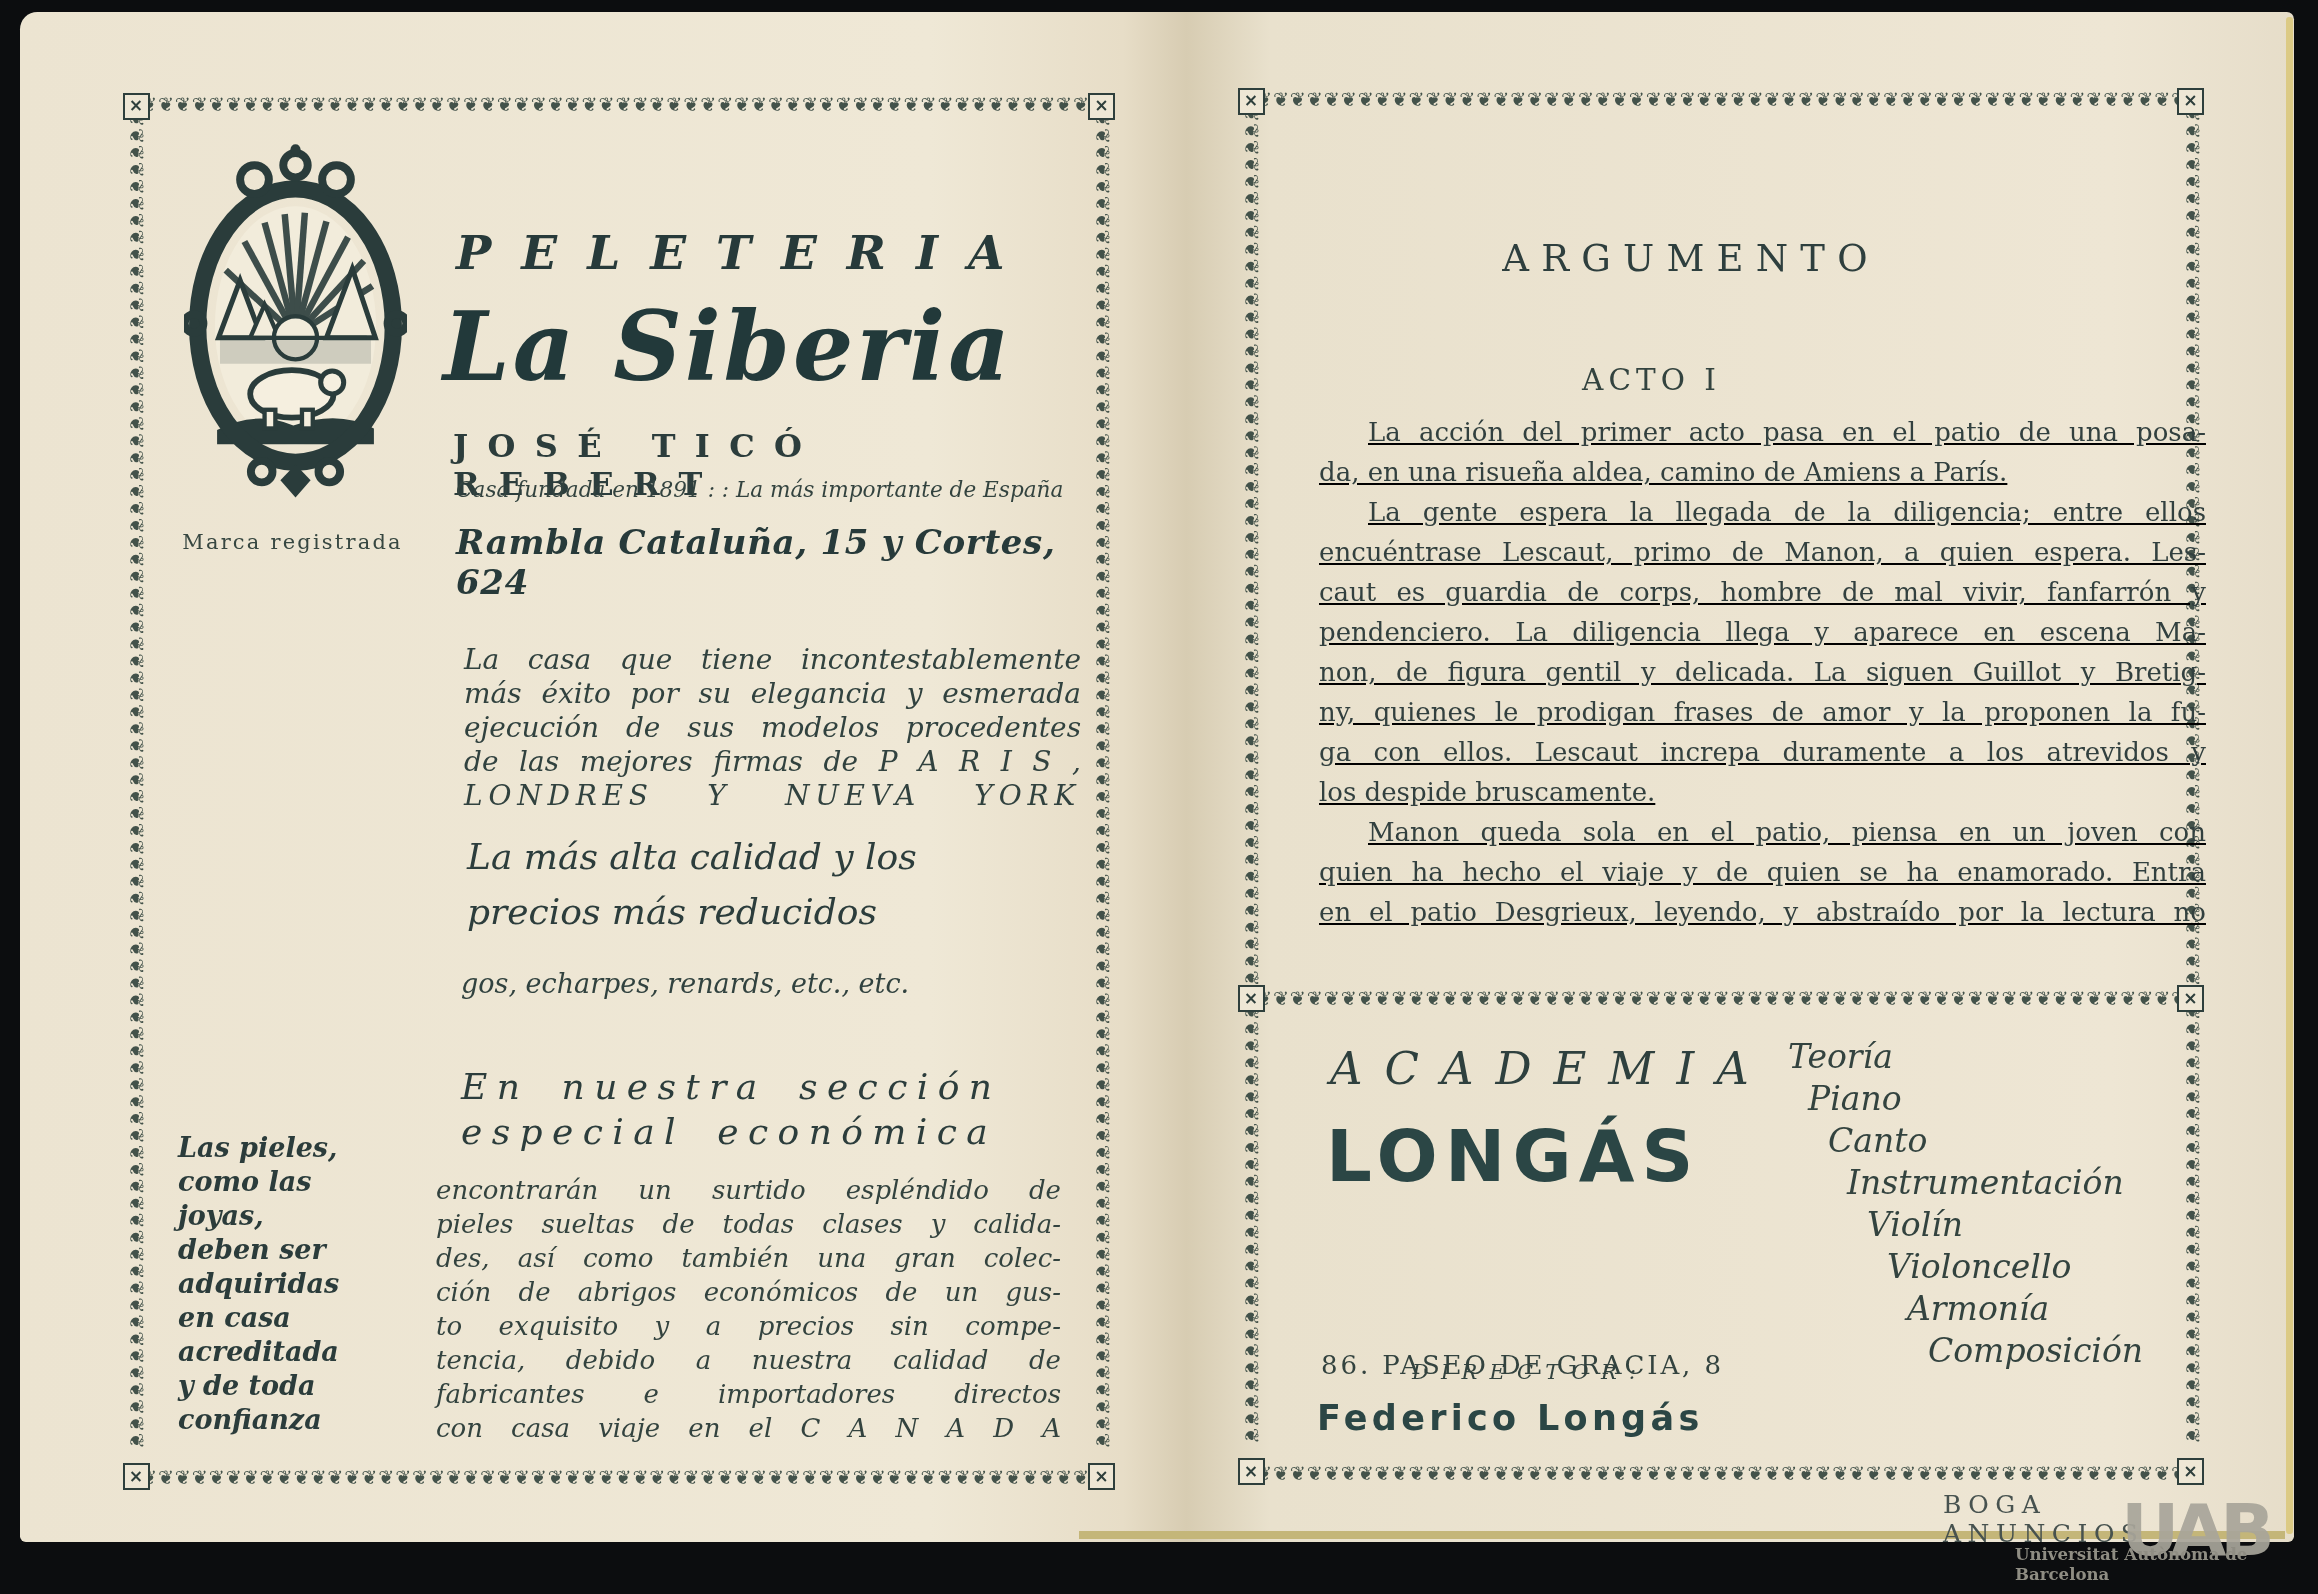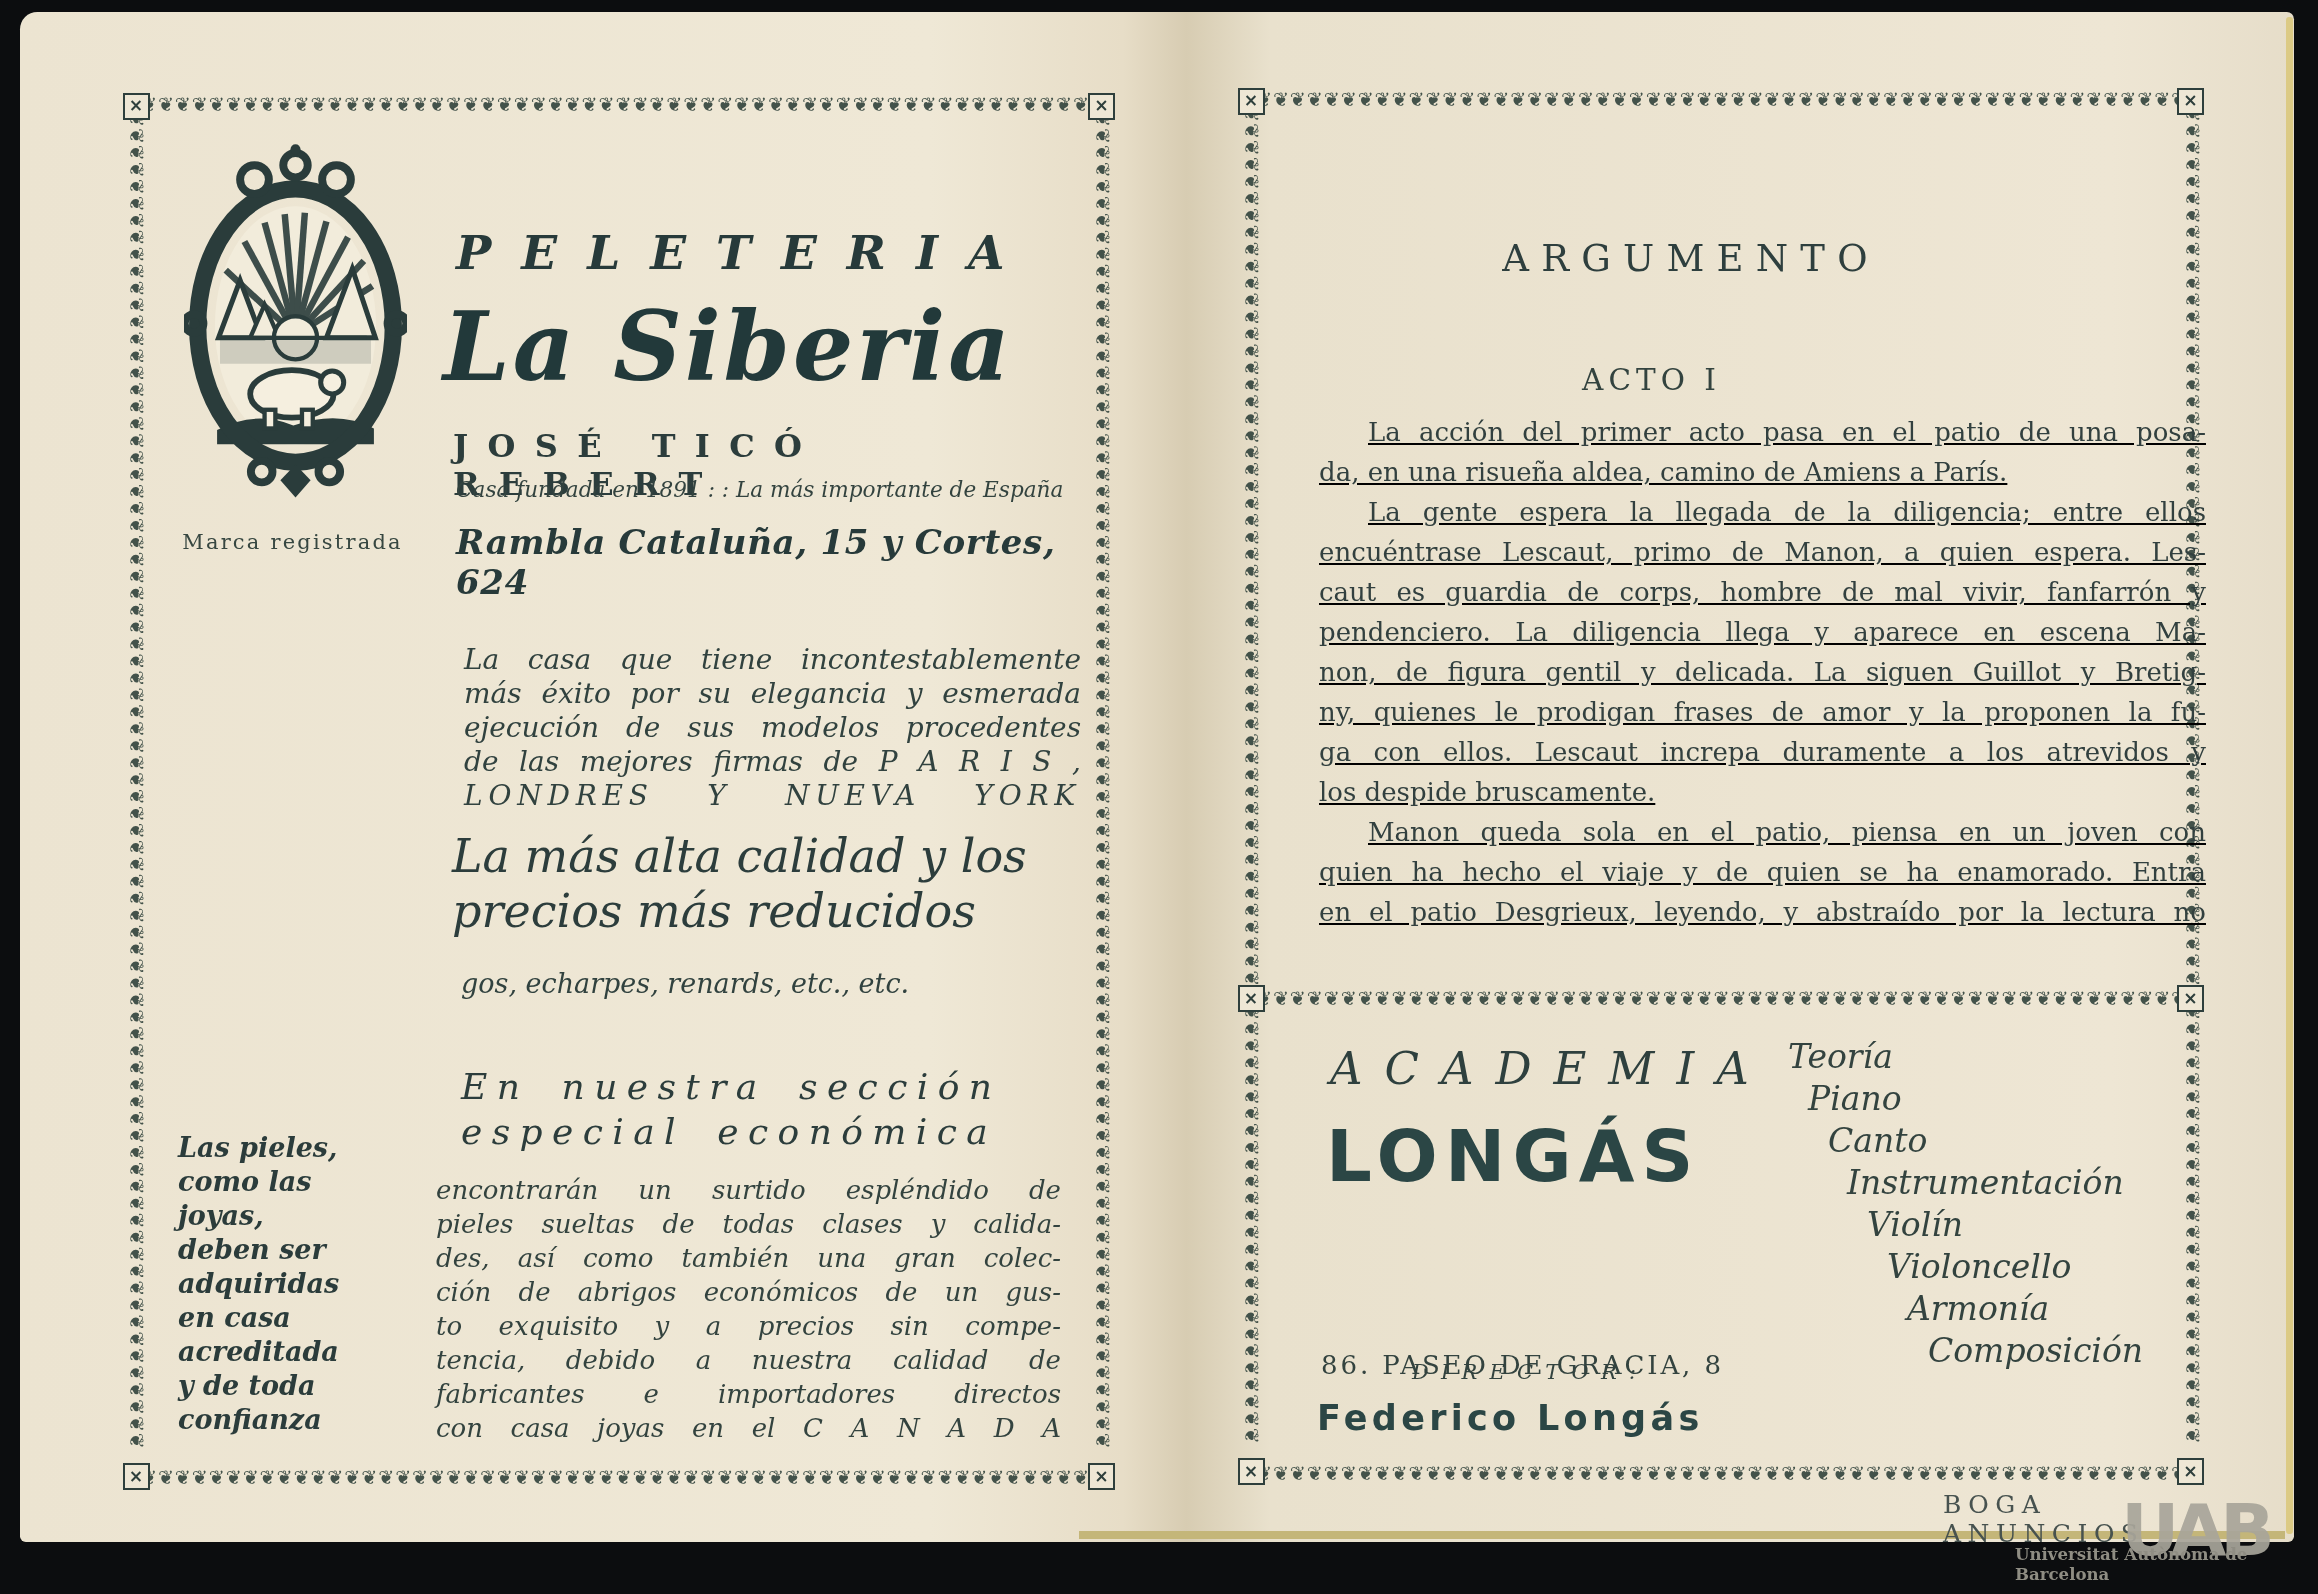--- a/index.html
+++ b/index.html
@@ -31,21 +31,21 @@
   .jl{text-align:justify;text-align-last:justify;}
   .ind{text-indent:49px;}
   .pre{white-space:pre-line;}
   
   .sector{font-size:47px;font-weight:bold;font-style:italic;letter-spacing:30px;color:#273a3a;}
   .brandname{font-size:95px;font-weight:bold;font-style:italic;letter-spacing:2.9px;color:#22393a;}
   .owner{font-size:32px;font-weight:bold;letter-spacing:19.4px;color:#2c3d3c;}
   .tagline{font-size:21.6px;font-style:italic;color:#33433f;}
   .address{font-size:34px;font-weight:bold;font-style:italic;color:#273a3a;letter-spacing:0.7px;}
   .intro-line{font-size:28px;font-style:italic;line-height:34px;color:#31423f;}
-  .hl-quality{font-size:46px;font-style:italic;line-height:55px;color:#2c3d3c;}
+  .hl-quality{font-size:36px;font-style:italic;line-height:55px;color:#2c3d3c;margin-left:15px;}
   .range-line{font-size:27px;font-style:italic;line-height:35px;color:#31423f;}
   .hl-section{font-size:36px;font-style:italic;line-height:45px;letter-spacing:9.4px;word-spacing:11.5px;color:#2c3d3c;}
   .detail-line{font-size:26px;font-style:italic;line-height:34px;color:#33433f;}
   .side-line{font-size:27px;font-weight:bold;font-style:italic;line-height:34px;color:#2b3c3b;}
   .marca{font-size:21px;color:#374741;text-align:center;letter-spacing:2.2px;}
   
   .title{font-size:37px;letter-spacing:12.2px;color:#2e3f3e;text-align:center;font-weight:500;}
   .act{font-size:29.5px;letter-spacing:5px;color:#33433f;text-align:center;}
   .body-line{font-size:26px;line-height:40px;color:#32403f;}
   .acad-kind{font-size:45px;font-style:italic;letter-spacing:22px;color:#2e403e;}
@@ -156,21 +156,21 @@
 especial económica</div>
 
 <div class="abs" style="left:436px;top:1173px;width:625px;">
   <div class="detail-line jl">encontrarán un surtido espléndido de</div>
   <div class="detail-line jl">pieles sueltas de todas clases y calida-</div>
   <div class="detail-line jl">des, así como también una gran colec-</div>
   <div class="detail-line jl">ción de abrigos económicos de un gus-</div>
   <div class="detail-line jl">to exquisito y a precios sin compe-</div>
   <div class="detail-line jl">tencia, debido a nuestra calidad de</div>
   <div class="detail-line jl">fabricantes e importadores directos</div>
-  <div class="detail-line jl">con casa joyas en el  C A N A D A</div>
+  <div class="detail-line jl">con casa viaje en el  C A N A D A</div>
 </div>
 
 <div class="abs" style="left:178px;top:1131px;width:216px;">
   <div class="side-line">Las pieles,</div>
   <div class="side-line">como las</div>
   <div class="side-line">joyas,</div>
   <div class="side-line">deben ser</div>
   <div class="side-line">adquiridas</div>
   <div class="side-line">en casa</div>
   <div class="side-line">acreditada</div>

